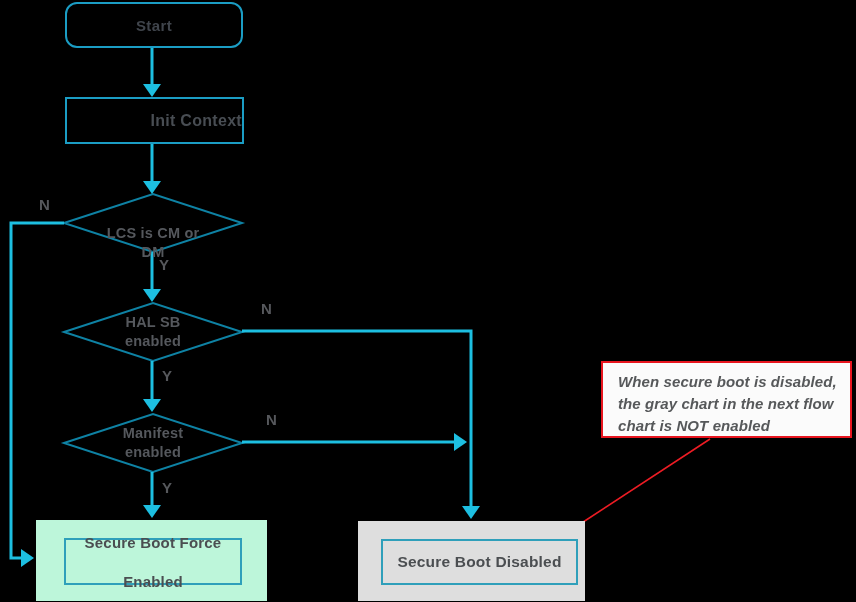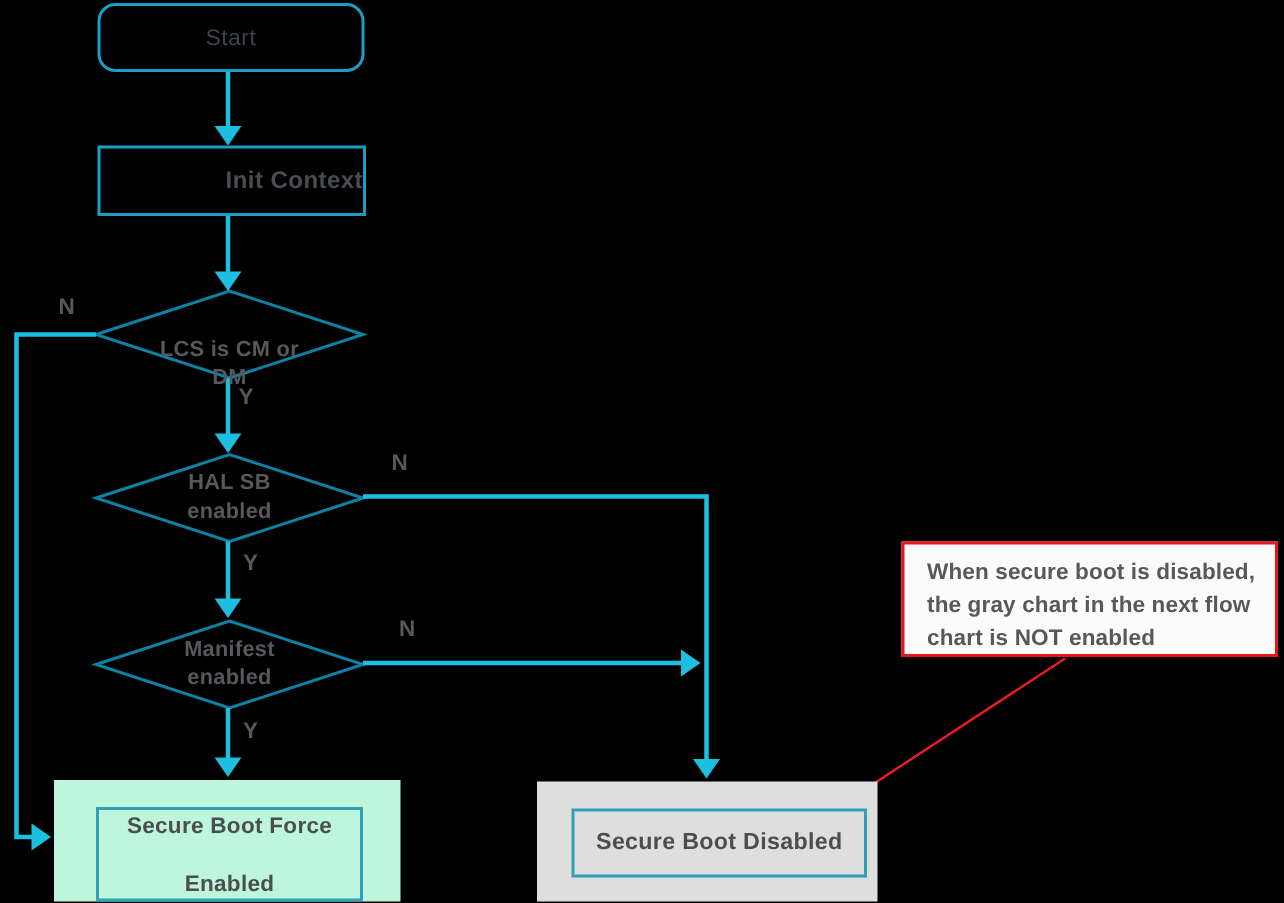--- a/index.html
+++ b/index.html
@@ -8,21 +8,21 @@
     font-family:"Liberation Sans",sans-serif;overflow:hidden;
   }
   .wires{position:absolute;left:0;top:0;width:856px;height:602px;}
   .node{
     position:absolute;display:flex;flex-direction:column;align-items:center;
     justify-content:center;text-align:center;box-sizing:border-box;
   }
   .start-node{
     left:65px;top:2px;width:178px;height:46px;
     border:2px solid #1b9dc4;border-radius:12px;
-    color:#40454c;font-size:15px;font-weight:400;letter-spacing:.4px;
+    color:#40454c;font-size:15px;font-weight:700;letter-spacing:.4px;
   }
   .process-node{
     left:65px;top:97px;width:179px;height:47px;
     border:2px solid #1b9dc4;
     color:#484d53;font-size:16px;font-weight:600;letter-spacing:.3px;align-items:flex-end;
   }
   .diamond-label{
     position:absolute;width:178px;display:flex;flex-direction:column;
     align-items:center;justify-content:center;text-align:center;
     color:#55585d;font-size:14.5px;font-weight:600;line-height:19px;letter-spacing:.2px;
@@ -34,27 +34,27 @@
     position:absolute;color:#56585c;font-size:15px;font-weight:700;letter-spacing:.5px;
   }
   .fill-box{position:absolute;box-sizing:border-box;}
   .green-box{left:36px;top:520px;width:231px;height:81px;background:#bdf6da;}
   .gray-box{left:358px;top:521px;width:227px;height:80px;background:#dedede;}
   .inner-box{
     position:absolute;box-sizing:border-box;border:2px solid #2f9fba;
     display:flex;flex-direction:column;align-items:center;justify-content:center;
     text-align:center;color:#4b4e51;font-weight:600;letter-spacing:.2px;
   }
-  .inner-green{left:64px;top:538px;width:178px;height:63px;font-size:15px;line-height:19px;gap:20px;}
+  .inner-green{left:64px;top:538px;width:178px;height:47px;font-size:15px;line-height:19px;gap:20px;}
   .inner-gray{left:381px;top:539px;width:197px;height:46px;font-size:15.5px;}
   .note-box{
     position:absolute;left:601px;top:361px;width:251px;height:77px;
     box-sizing:border-box;background:#fbfbfb;border:2px solid #e8151f;
     padding:8px 8px 0 15px;color:#56585a;font-size:15px;line-height:22px;
-    font-weight:600;letter-spacing:.1px;
+    font-weight:600;letter-spacing:.1px;font-style:italic;
   }
 </style>
 </head>
 <body>
 
 <div class="canvas">
 
   <svg class="wires" viewBox="0 0 856 602" xmlns="http://www.w3.org/2000/svg">
 
     <polygon points="64,223 153,194 242,223 153,252" fill="none" stroke="#0e82a4" stroke-width="2"></polygon>

